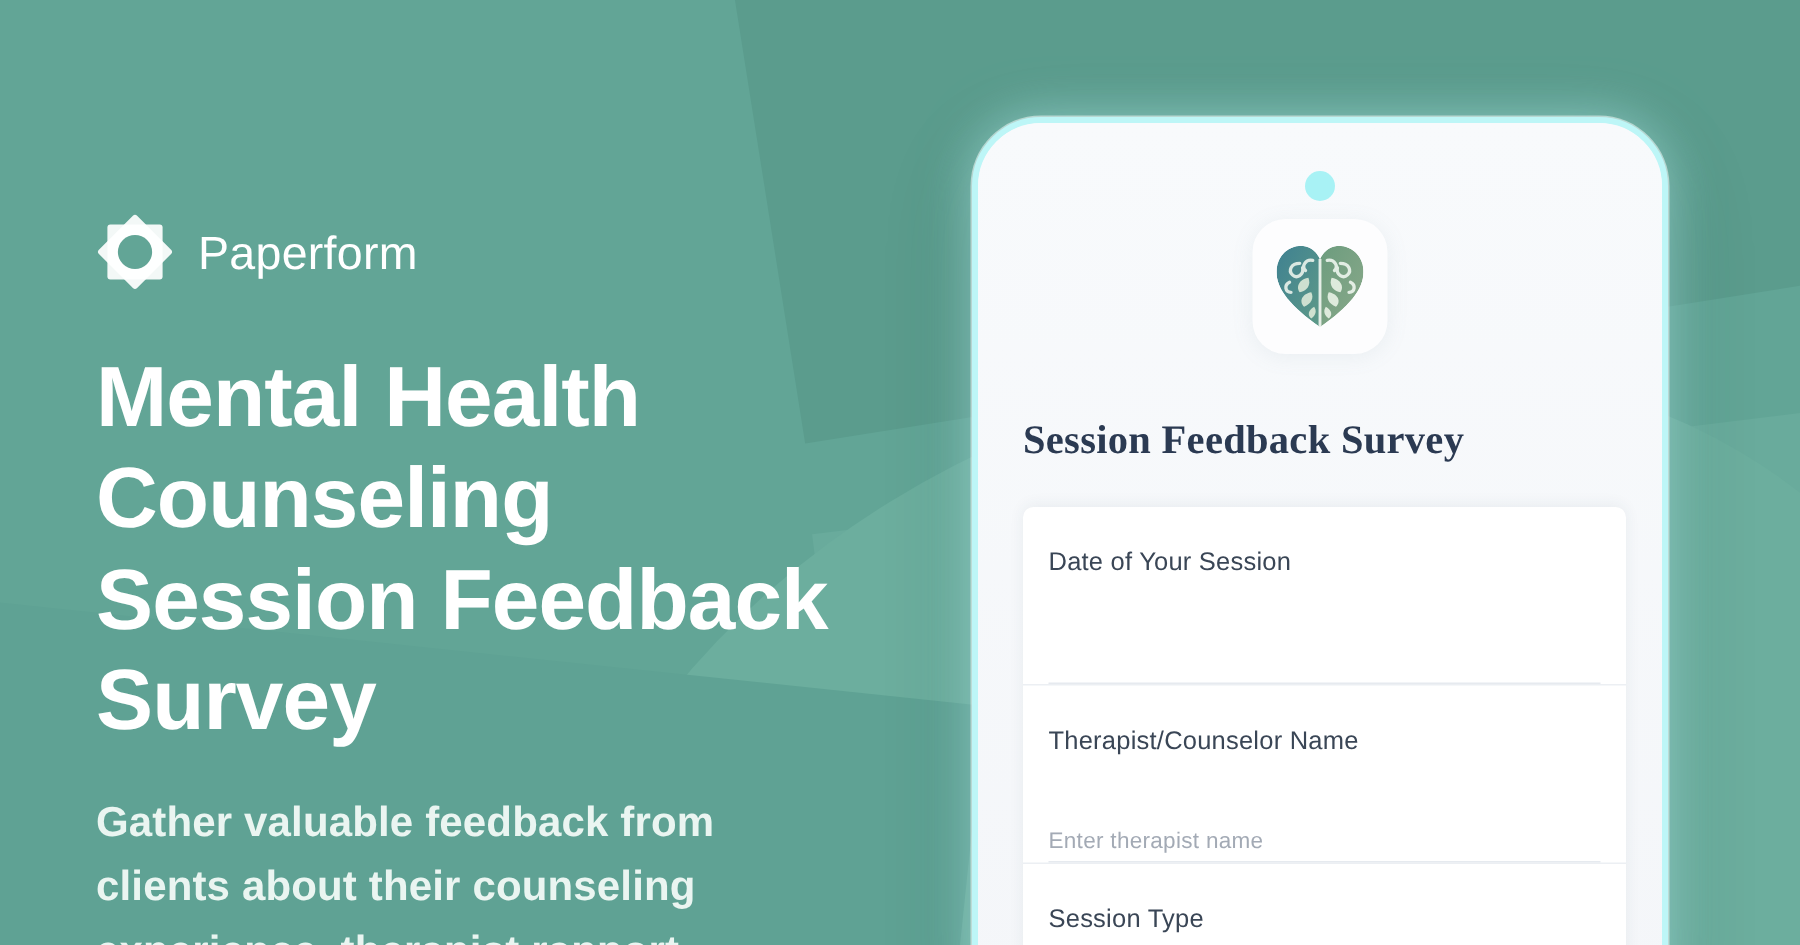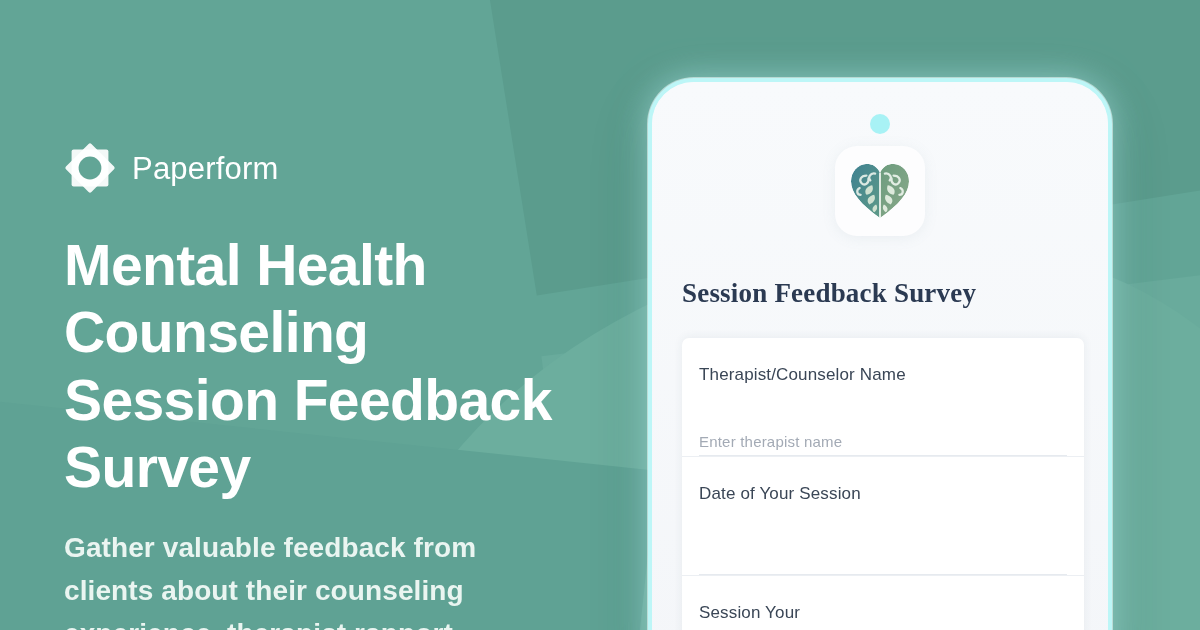--- a/index.html
+++ b/index.html
@@ -290,34 +290,34 @@
             <path d="M32 11 L32 58" stroke="#f2f7f1" stroke-width="2" opacity="0.9"></path>
           </svg>
         </span>
       </div>
 
       <div class="form-title">Session Feedback Survey</div>
 
       <div class="form-card">
 
         <div class="field">
+          <div class="field-label">Date of Your Session</div>
+          <div class="field-input">
+            <span class="field-placeholder"></span>
+          </div>
+        </div>
+
+        <div class="field">
           <div class="field-label">Therapist/Counselor Name</div>
           <div class="field-input">
             <span class="field-placeholder">Enter therapist name</span>
           </div>
         </div>
 
-        <div class="field">
-          <div class="field-label">Date of Your Session</div>
-          <div class="field-input">
-            <span class="field-placeholder"></span>
-          </div>
-        </div>
-
         <div class="field compact">
-          <div class="field-label">Session Your</div>
+          <div class="field-label">Session Type</div>
         </div>
 
       </div>
     </div>
   </div>
 
 </div>
 
 </body></html>

